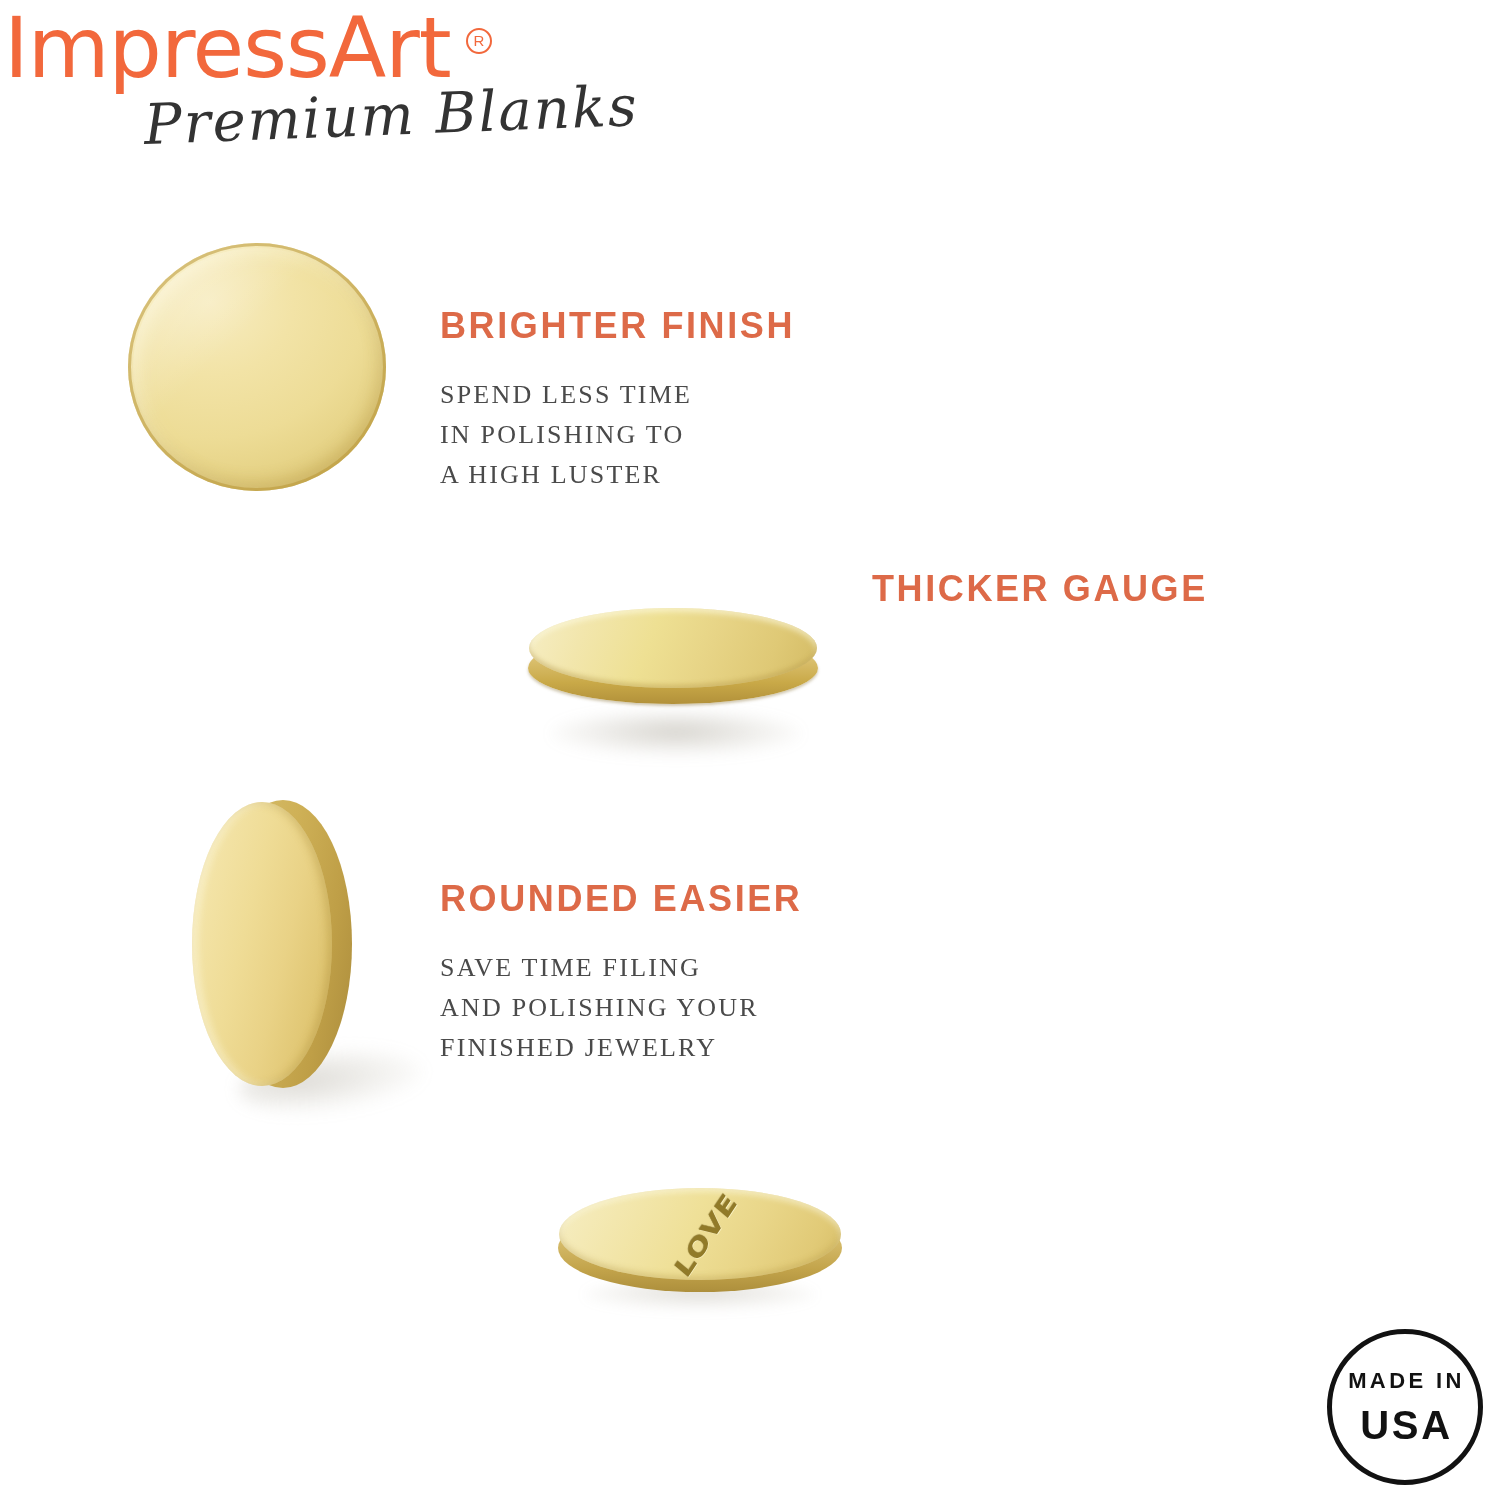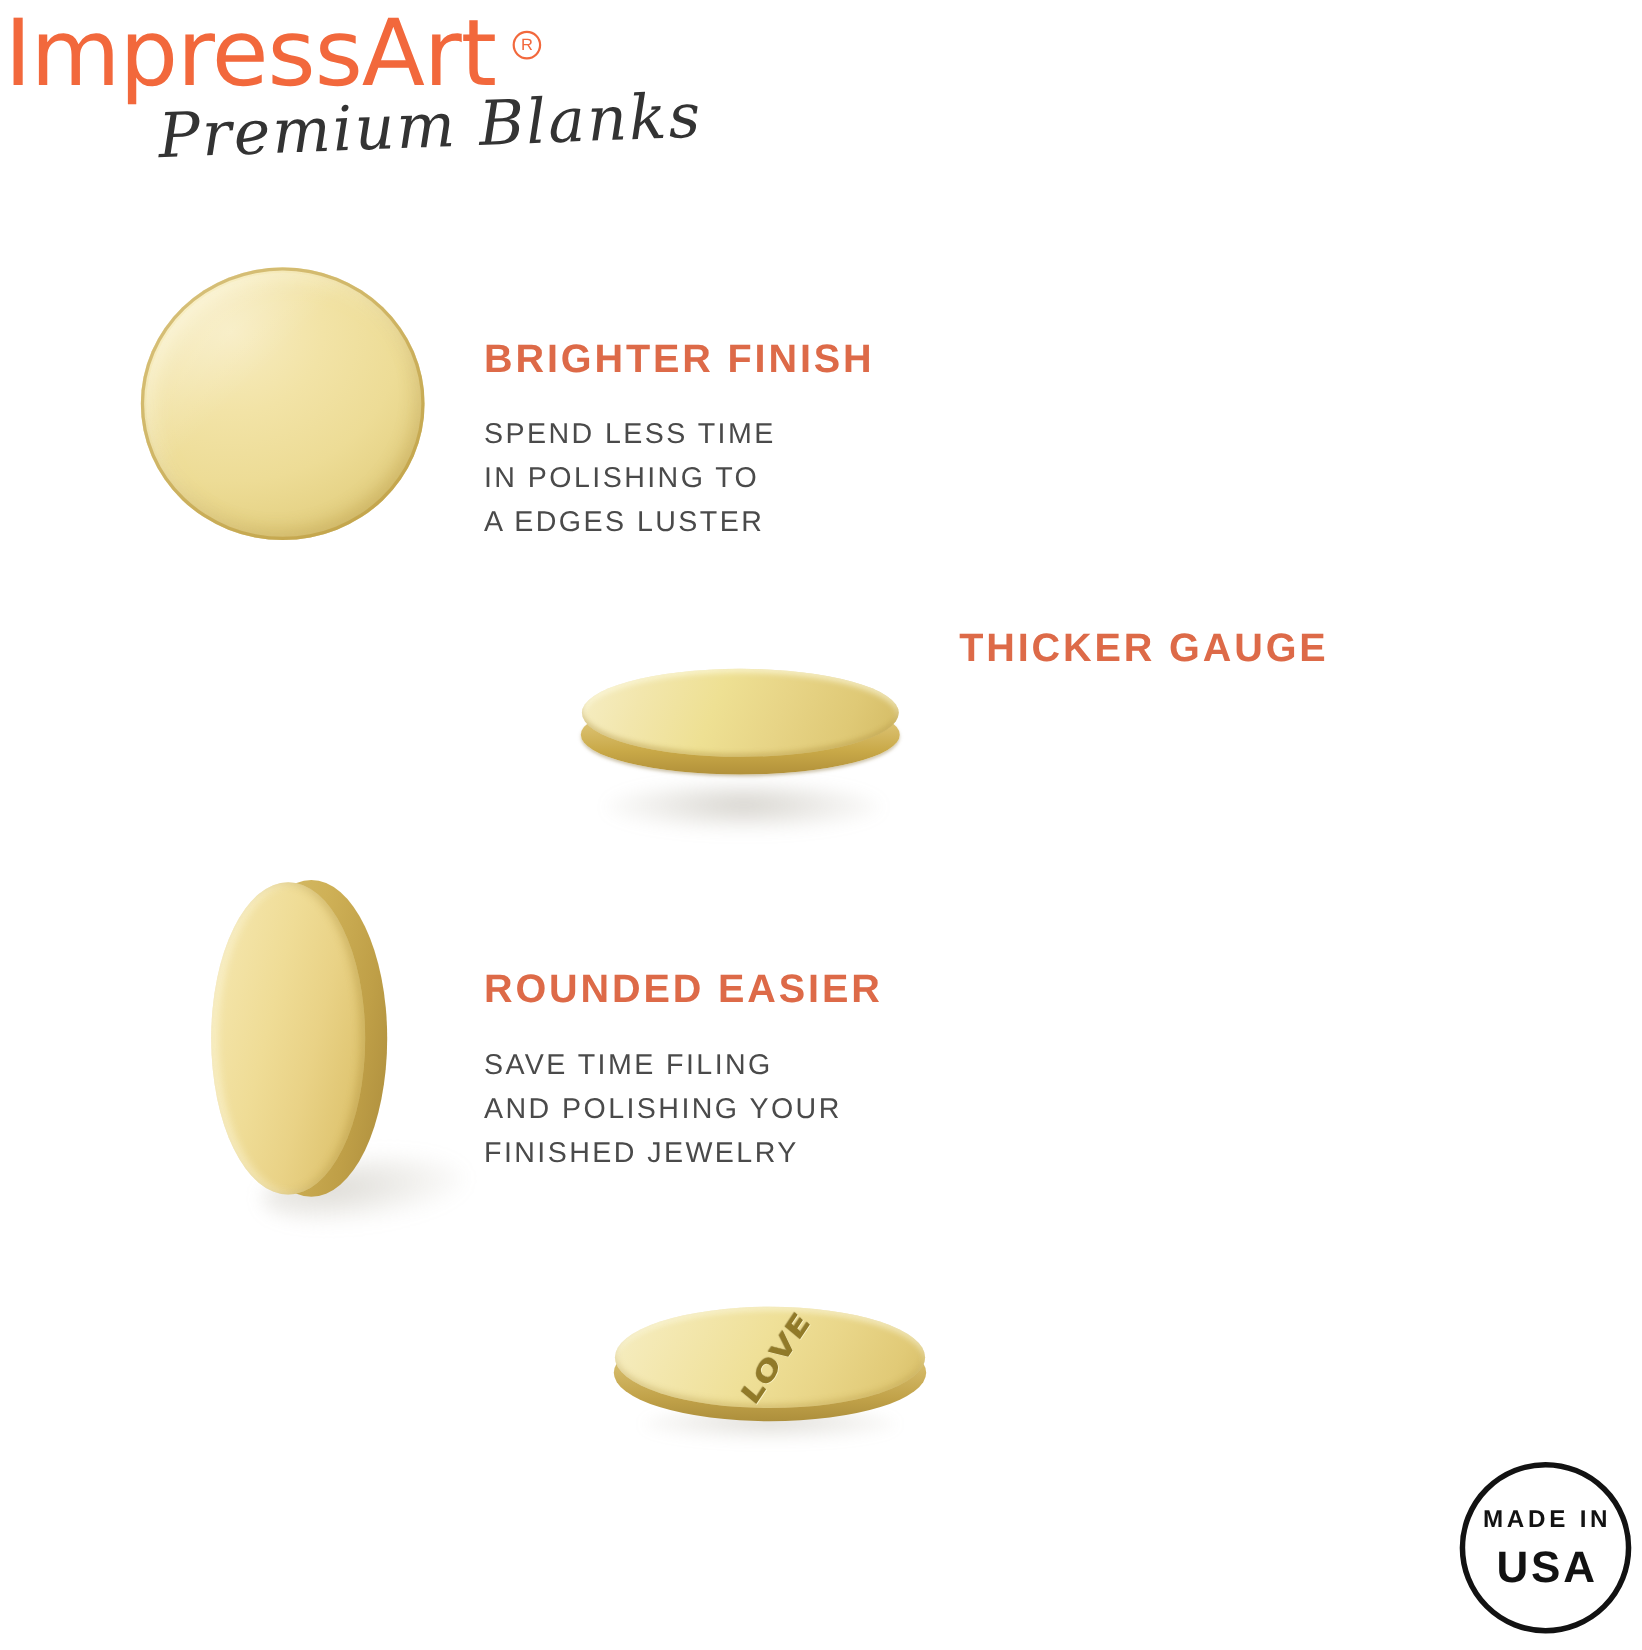--- a/index.html
+++ b/index.html
@@ -70,21 +70,21 @@
     white-space:nowrap;
   }
   .feature-body{
     margin-top:28px;
     color:#4a4a4a;
     font-size:26px;
     font-weight:400;
     letter-spacing:2.2px;
     line-height:1.52;
   }
-  .feature-body div{ white-space:nowrap; }
+  .feature-body div{ white-space:nowrap;font-family:Liberation Serif, serif; }
 
   #text-1{ left:440px; top:305px; }
   #text-2{ left:872px; top:555px;margin-top:13px; }
   #text-3{ left:440px; top:878px; }
   #text-4{ left:887px; top:1203px; }
   #text-4 .feature-head{ line-height:1.30; }
 
   
   .disc-wrap{ position:absolute; }
 
@@ -266,21 +266,21 @@
   <div class="disc-wrap" id="disc-1">
     <div class="face"></div>
     <div class="rimlight"></div>
   </div>
 
   <div class="feature-text" id="text-1">
     <div class="feature-head">BRIGHTER FINISH</div>
     <div class="feature-body">
       <div>SPEND LESS TIME</div>
       <div>IN POLISHING TO</div>
-      <div>A EDGES LUSTER</div>
+      <div>A HIGH LUSTER</div>
     </div>
   </div>
 
   <div class="disc-wrap" id="disc-2">
     <div class="shadow"></div>
     <div class="side"></div>
     <div class="top"></div>
   </div>
 
   <div class="feature-text" id="text-2">

